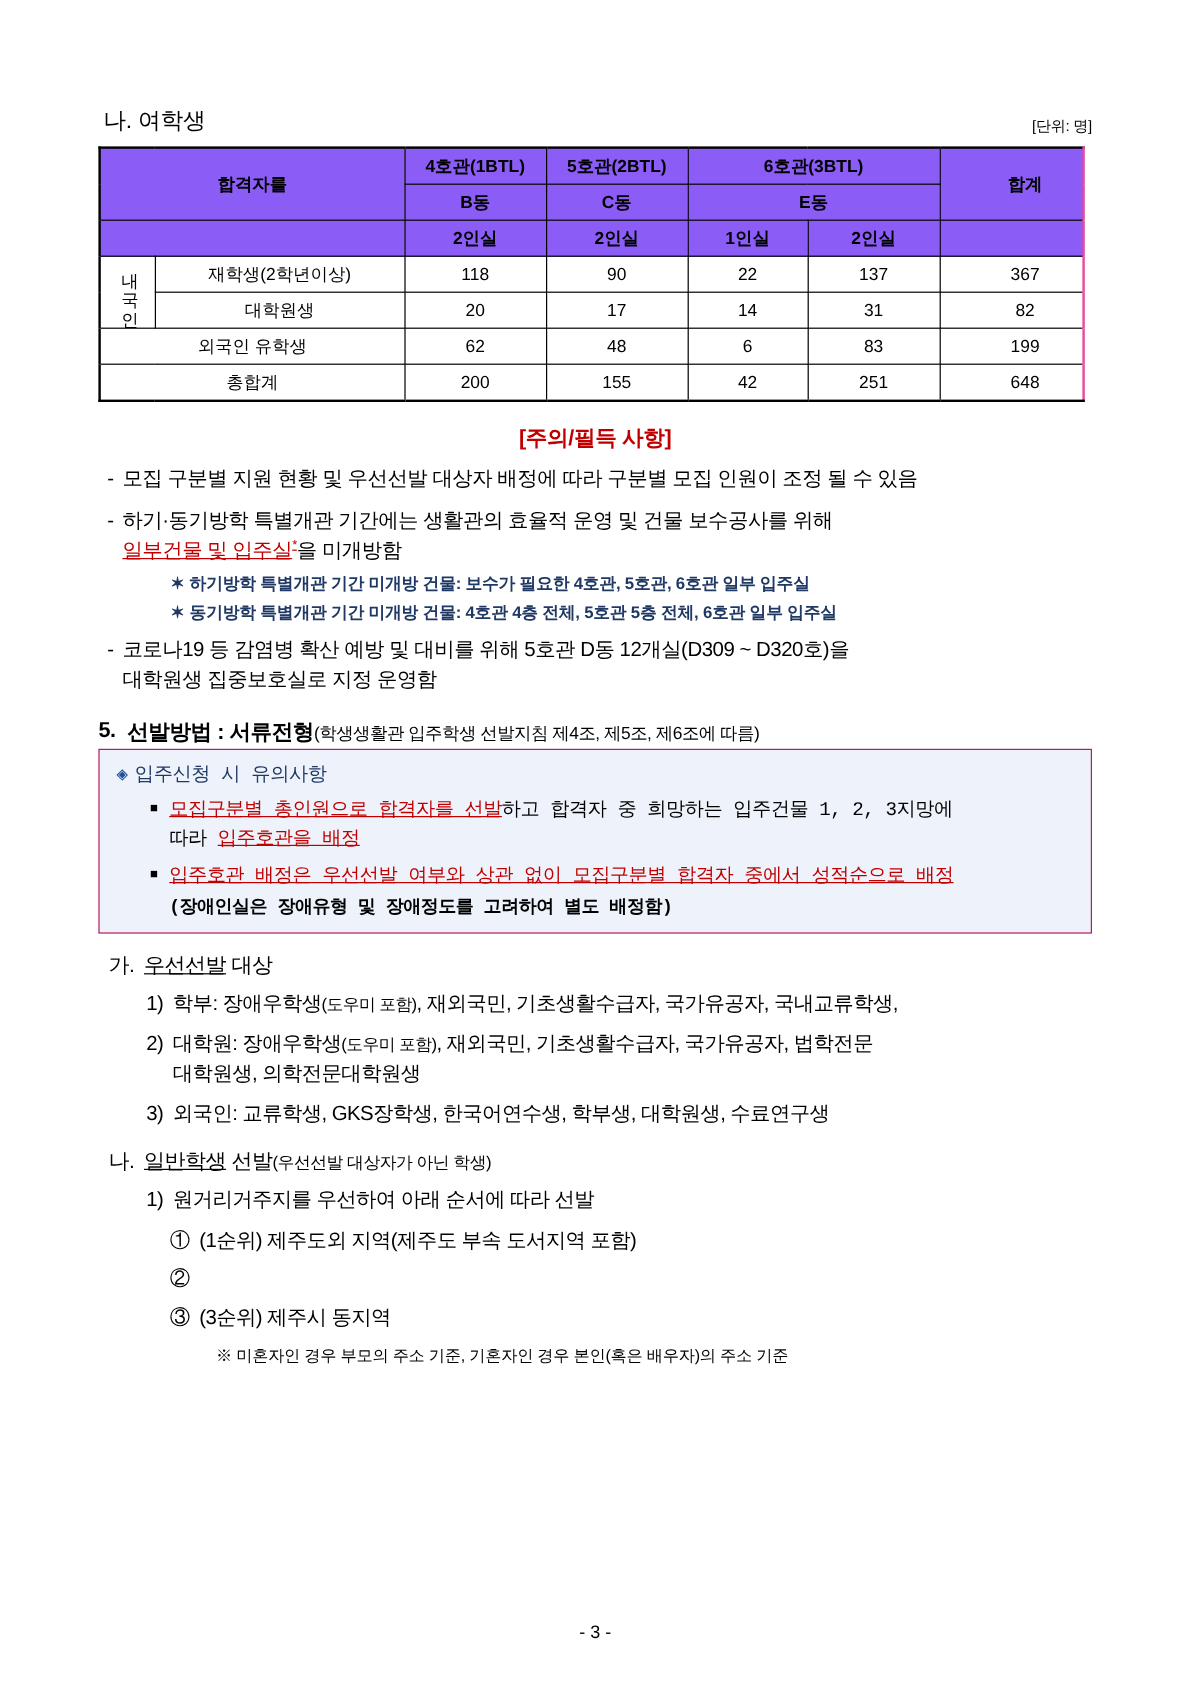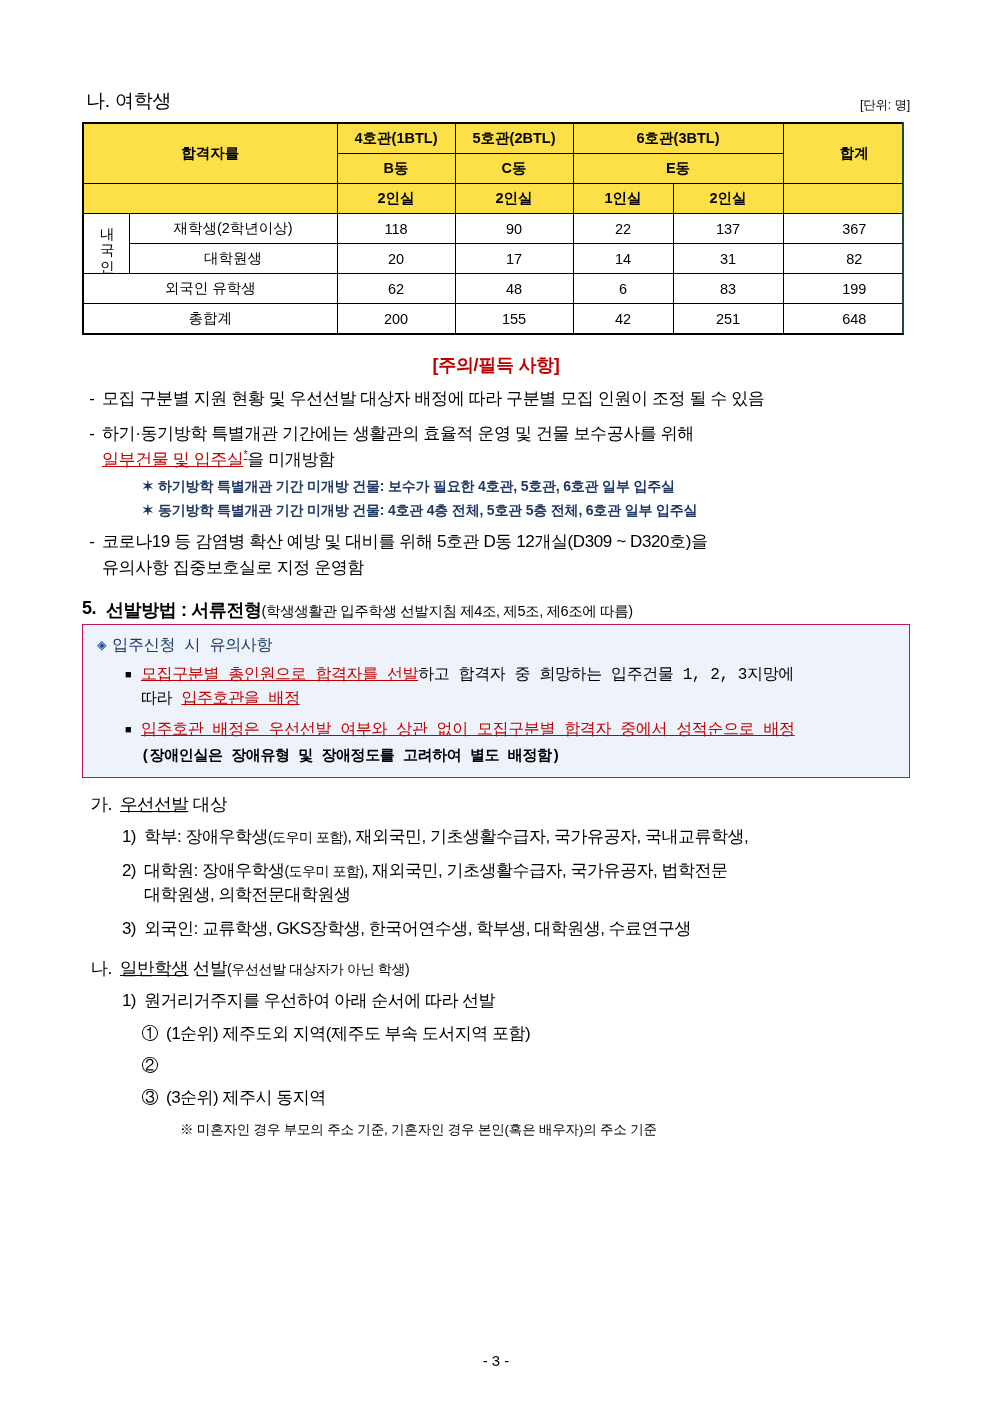--- a/index.html
+++ b/index.html
@@ -51,28 +51,28 @@
   table.tbl td, table.tbl th {
     border: 1px solid #000;
     text-align: center;
     vertical-align: middle;
     font-size: 14.5px;
     font-weight: 400;
     height: 27px;
     padding: 1px 2px;
   }
   table.tbl th {
-    background: #fde047;
+    background: #8b5cf6;
     font-weight: 700;
     font-size: 14.5px;
   }
   table.tbl .thick-top { border-top: 2px solid #000; }
   table.tbl .thick-bottom { border-bottom: 2px solid #000; }
   table.tbl .thick-left { border-left: 2px solid #000; }
-  table.tbl .thick-right { border-right: 2px solid #14532d; padding-left: 25px; }
+  table.tbl .thick-right { border-right: 2px solid #ec4899; padding-left: 25px; }
   .vtext {
     writing-mode: vertical-rl;
     letter-spacing: 2px;
     font-size: 14.5px;
     line-height: 1.1;
   }
   .total-row td { font-weight: 700; }
 
   
   .notice-title {
@@ -302,21 +302,21 @@
     </div>
     <div class="star-line">
       <div class="star">✶</div>
       <div>동기방학 특별개관 기간 미개방 건물: 4호관 4층 전체, 5호관 5층 전체, 6호관 일부 입주실</div>
     </div>
 
     <div class="bullet-line">
       <div class="dash">-</div>
       <div class="txt">
         <span>코로나19 등 감염병 확산 예방 및 대비를 위해 5호관 D동 12개실(D309 ~ D320호)을</span><br>
-        <span>유의사항 집중보호실로 지정 운영함</span>
+        <span>대학원생 집중보호실로 지정 운영함</span>
       </div>
     </div>
 
     <div class="sec5">
       <div class="num">5.</div>
       <div>
         <b>선발방법 : 서류전형</b><span class="small">(학생생활관 입주학생 선발지침 제4조, 제5조, 제6조에 따름)</span>
       </div>
     </div>
 

